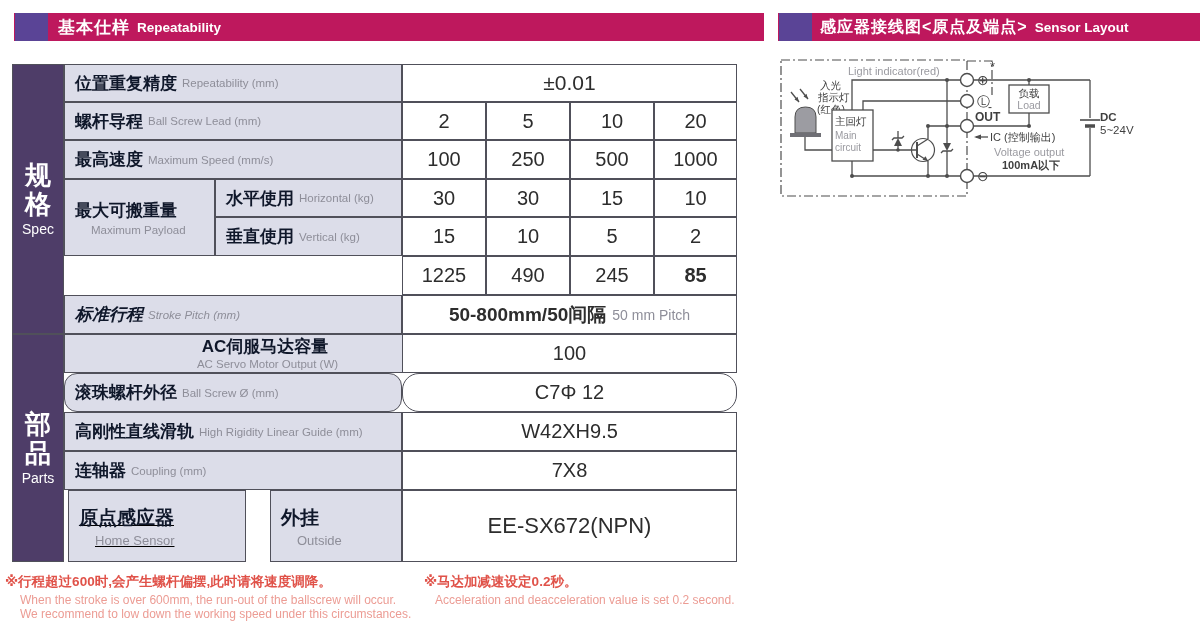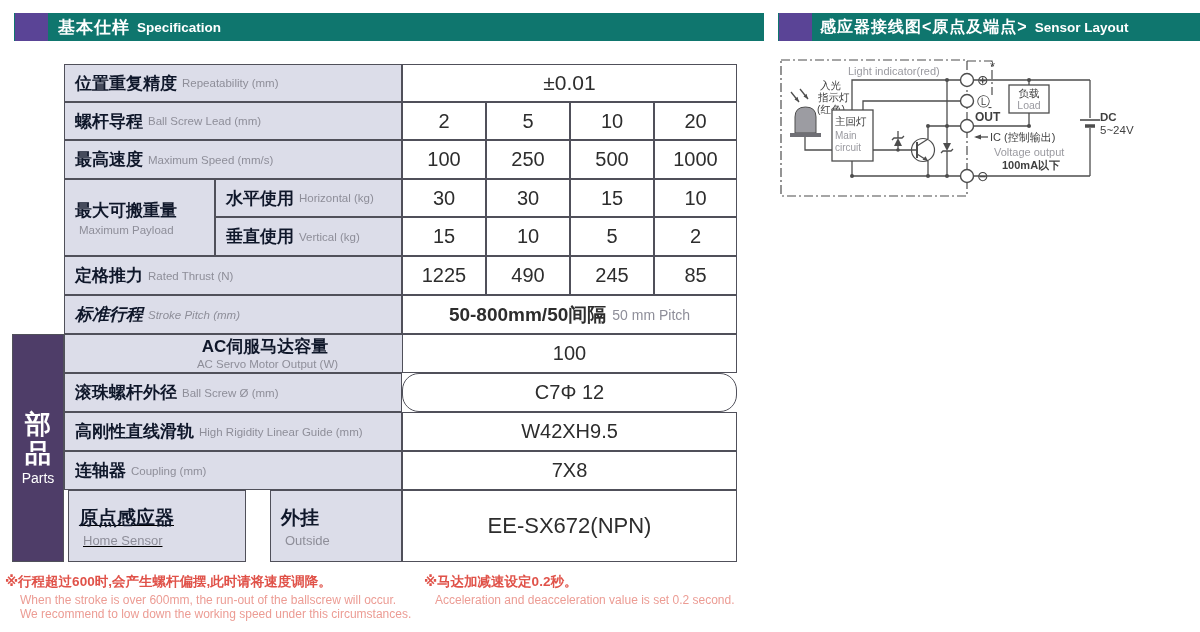--- a/index.html
+++ b/index.html
@@ -1,32 +1,32 @@
 <!DOCTYPE html>
 <html><head>
 <meta charset="utf-8">
 <style>
   html,body{margin:0;padding:0;}
   body{
     width:1200px;height:632px;position:relative;background:#ffffff;
     font-family:"Liberation Sans","DejaVu Sans",sans-serif;overflow:hidden;
   }
   
-  .hdr{position:absolute;top:13px;height:28px;background:#0f766e;display:flex;align-items:center;}
+  .hdr{position:absolute;top:13px;height:28px;background:#be185d;display:flex;align-items:center;}
   .hdr-sq{position:absolute;left:1px;top:0;width:33px;height:28px;background:#5a4496;}
   .hdr-zh{color:#fff;font-size:17px;font-weight:700;margin-left:44px;letter-spacing:1px;white-space:nowrap;}
   .hdr-en{color:#fff;font-size:13.5px;font-weight:700;margin-left:7px;white-space:nowrap;}
   
   .tbl{position:absolute;left:12px;top:64px;width:725px;height:498px;}
   .cell{position:absolute;box-sizing:border-box;border:1px solid #50505a;background:#dcdde9;
         display:flex;align-items:center;padding-left:10px;}
   .cell .zh{font-size:17px;font-weight:600;color:#0f172a;white-space:nowrap;}
   .cell .en{font-size:11.5px;color:#8e8e99;margin-left:5px;white-space:nowrap;}
   .cell.two{flex-direction:column;align-items:flex-start;justify-content:center;}
-  .cell.two .en{margin-left:4px;margin-top:2px;}
+  .cell.two .en{margin-left:16px;margin-top:2px;}
   .vcell{position:absolute;box-sizing:border-box;border:1px solid #50505a;background:#ffffff;
          display:flex;align-items:center;justify-content:center;font-size:20px;color:#2d2d2d;padding:0;}
   .sb{position:absolute;box-sizing:border-box;border:1px solid #50505a;background:#4e3d68;color:#fff;
       display:flex;flex-direction:column;align-items:center;justify-content:center;}
   .sb-zh{width:1.15em;word-break:break-all;font-size:26px;line-height:1.12;font-weight:700;text-align:center;}
   .sb-en{font-size:14px;margin-top:2px;}
   .big{font-size:21px;}
   .mix-zh{font-size:19px;font-weight:600;color:#2d2d2d;white-space:nowrap;}
   .mix-en{font-size:14px;color:#8e8e99;margin-left:6px;white-space:nowrap;}
   
@@ -42,30 +42,34 @@
   .diag .term{fill:#ffffff;stroke:#4d4d4d;stroke-width:1.4;}
   .diag .dot{fill:#4d4d4d;}
   .diag .box{fill:#ffffff;stroke:#4d4d4d;stroke-width:1.3;}
 </style>
 </head>
 <body>
 
 <div class="hdr" style="left:14px;width:750px;">
   <div class="hdr-sq"></div>
   <span class="hdr-zh">基本仕样</span>
-  <span class="hdr-en">Specification</span>
+  <span class="hdr-en">Repeatability</span>
 </div>
 <div class="hdr" style="left:778px;width:422px;">
   <div class="hdr-sq"></div>
   <span class="hdr-zh" style="margin-left:42px;font-size:16px;">感应器接线图&lt;原点及端点&gt;</span>
   <span class="hdr-en">Sensor Layout</span>
 </div>
 
 <div class="tbl">
 
+  <div class="sb" style="left:0;top:0;width:52px;height:270px;">
+    <div class="sb-zh">规格</div>
+    <div class="sb-en">Spec</div>
+  </div>
   <div class="sb" style="left:0;top:270px;width:52px;height:228px;">
     <div class="sb-zh">部品</div>
     <div class="sb-en">Parts</div>
   </div>
 
   <div class="cell" style="left:52px;top:0;width:338px;height:38px;">
     <span class="zh">位置重复精度</span>
     <span class="en">Repeatability (mm)</span>
   </div>
   <div class="cell" style="left:52px;top:38px;width:338px;height:38px;">
@@ -81,33 +85,29 @@
     <span class="en">Maximum Payload</span>
   </div>
   <div class="cell" style="left:203px;top:115px;width:187px;height:38px;">
     <span class="zh">水平使用</span>
     <span class="en">Horizontal (kg)</span>
   </div>
   <div class="cell" style="left:203px;top:153px;width:187px;height:39px;">
     <span class="zh">垂直使用</span>
     <span class="en">Vertical (kg)</span>
   </div>
-  <div class="cell" style="left:52px;top:192px;width:338px;height:39px;">
-    <span class="zh">定格推力</span>
-    <span class="en">Rated Thrust (N)</span>
-  </div>
   <div class="cell" style="left:52px;top:231px;width:338px;height:39px;font-style:italic;">
     <span class="zh">标准行程</span>
     <span class="en">Stroke Pitch (mm)</span>
   </div>
   <div class="cell" style="left:52px;top:270px;width:392px;height:39px;flex-direction:column;">
     <span class="zh">AC伺服马达容量</span>
     <span class="en">AC Servo Motor Output (W)</span>
   </div>
-  <div class="cell" style="left:52px;top:309px;width:338px;height:39px;">
+  <div class="cell" style="left:52px;top:309px;width:338px;height:39px;border-radius:13px;">
     <span class="zh">滚珠螺杆外径</span>
     <span class="en">Ball Screw Ø (mm)</span>
   </div>
   <div class="cell" style="left:52px;top:348px;width:338px;height:39px;">
     <span class="zh">高刚性直线滑轨</span>
     <span class="en">High Rigidity Linear Guide (mm)</span>
   </div>
   <div class="cell" style="left:52px;top:387px;width:338px;height:39px;">
     <span class="zh">连轴器</span>
     <span class="en">Coupling (mm)</span>
@@ -139,21 +139,21 @@
   <div class="vcell" style="left:642px;top:115px;width:83px;height:38px;">10</div>
 
   <div class="vcell" style="left:390px;top:153px;width:84px;height:39px;">15</div>
   <div class="vcell" style="left:474px;top:153px;width:84px;height:39px;">10</div>
   <div class="vcell" style="left:558px;top:153px;width:84px;height:39px;">5</div>
   <div class="vcell" style="left:642px;top:153px;width:83px;height:39px;">2</div>
 
   <div class="vcell" style="left:390px;top:192px;width:84px;height:39px;">1225</div>
   <div class="vcell" style="left:474px;top:192px;width:84px;height:39px;">490</div>
   <div class="vcell" style="left:558px;top:192px;width:84px;height:39px;">245</div>
-  <div class="vcell" style="left:642px;top:192px;width:83px;height:39px;">85</div>
+  <div class="vcell" style="left:642px;top:192px;width:83px;height:39px;font-weight:bold;">85</div>
 
   <div class="vcell" style="left:390px;top:231px;width:335px;height:39px;">
     <span class="mix-zh">50-800mm/50间隔</span>
     <span class="mix-en">50 mm Pitch</span>
   </div>
   <div class="vcell" style="left:390px;top:270px;width:335px;height:39px;">100</div>
   <div class="vcell" style="left:390px;top:309px;width:335px;height:39px;border-radius:17px;">C7Φ 12</div>
   <div class="vcell" style="left:390px;top:348px;width:335px;height:39px;">W42XH9.5</div>
   <div class="vcell" style="left:390px;top:387px;width:335px;height:39px;">7X8</div>
   <div class="vcell" style="left:390px;top:426px;width:335px;height:72px;font-size:22px;">EE-SX672(NPN)</div>

